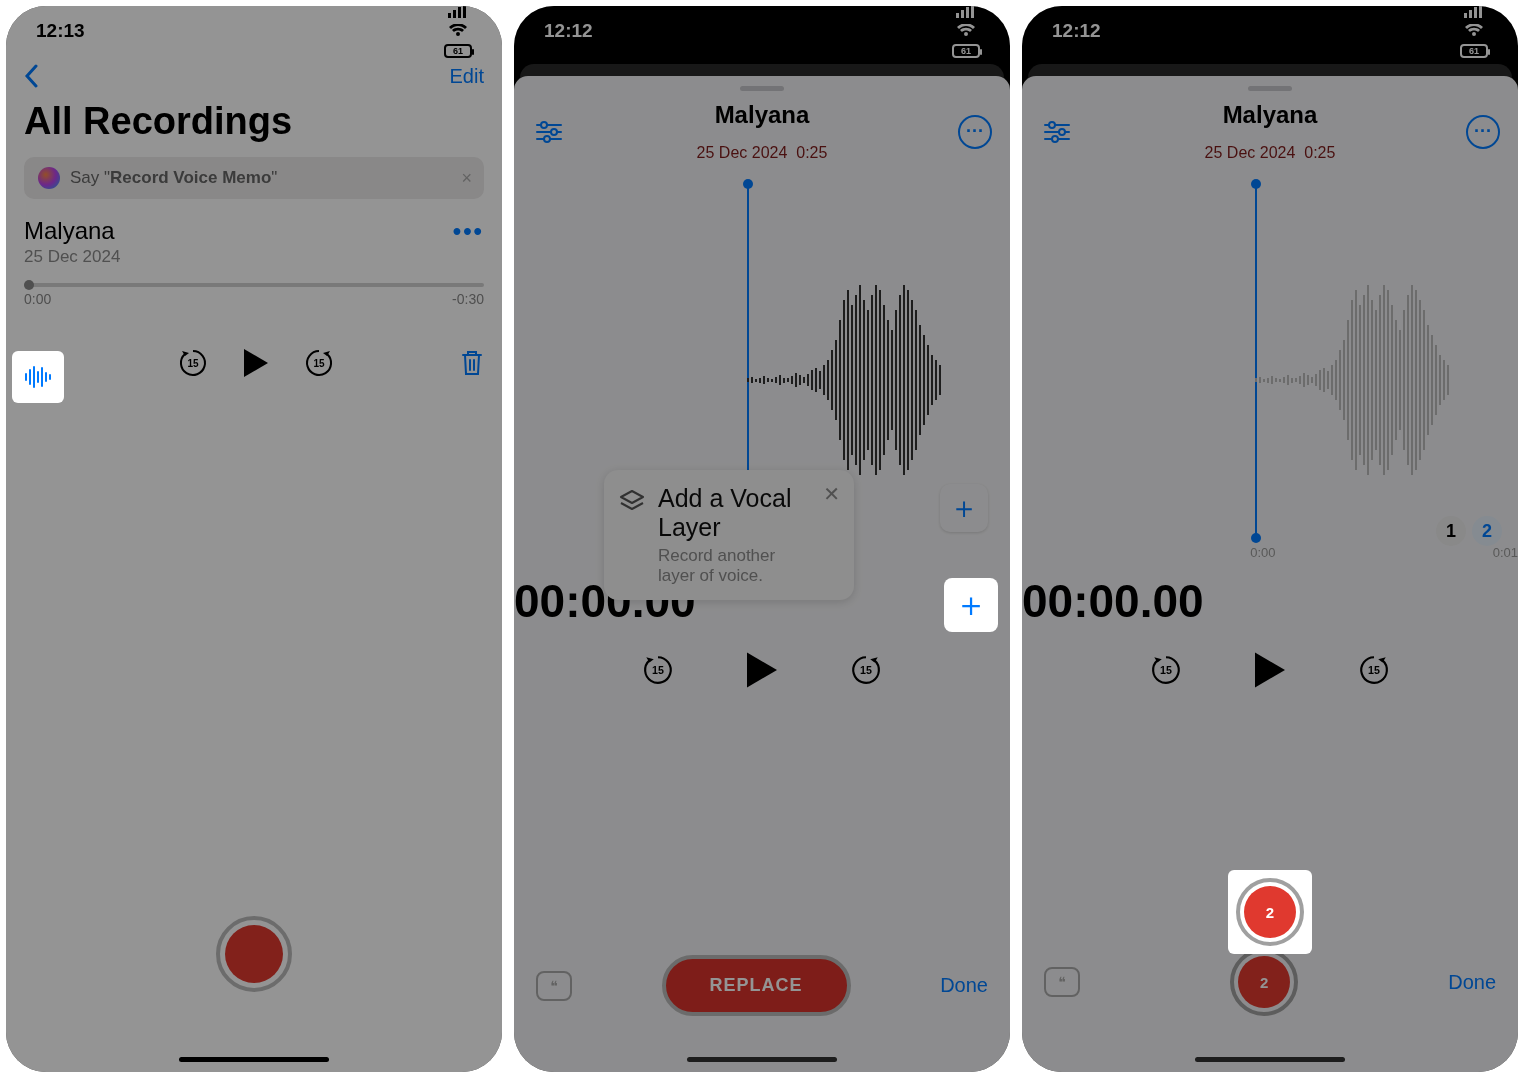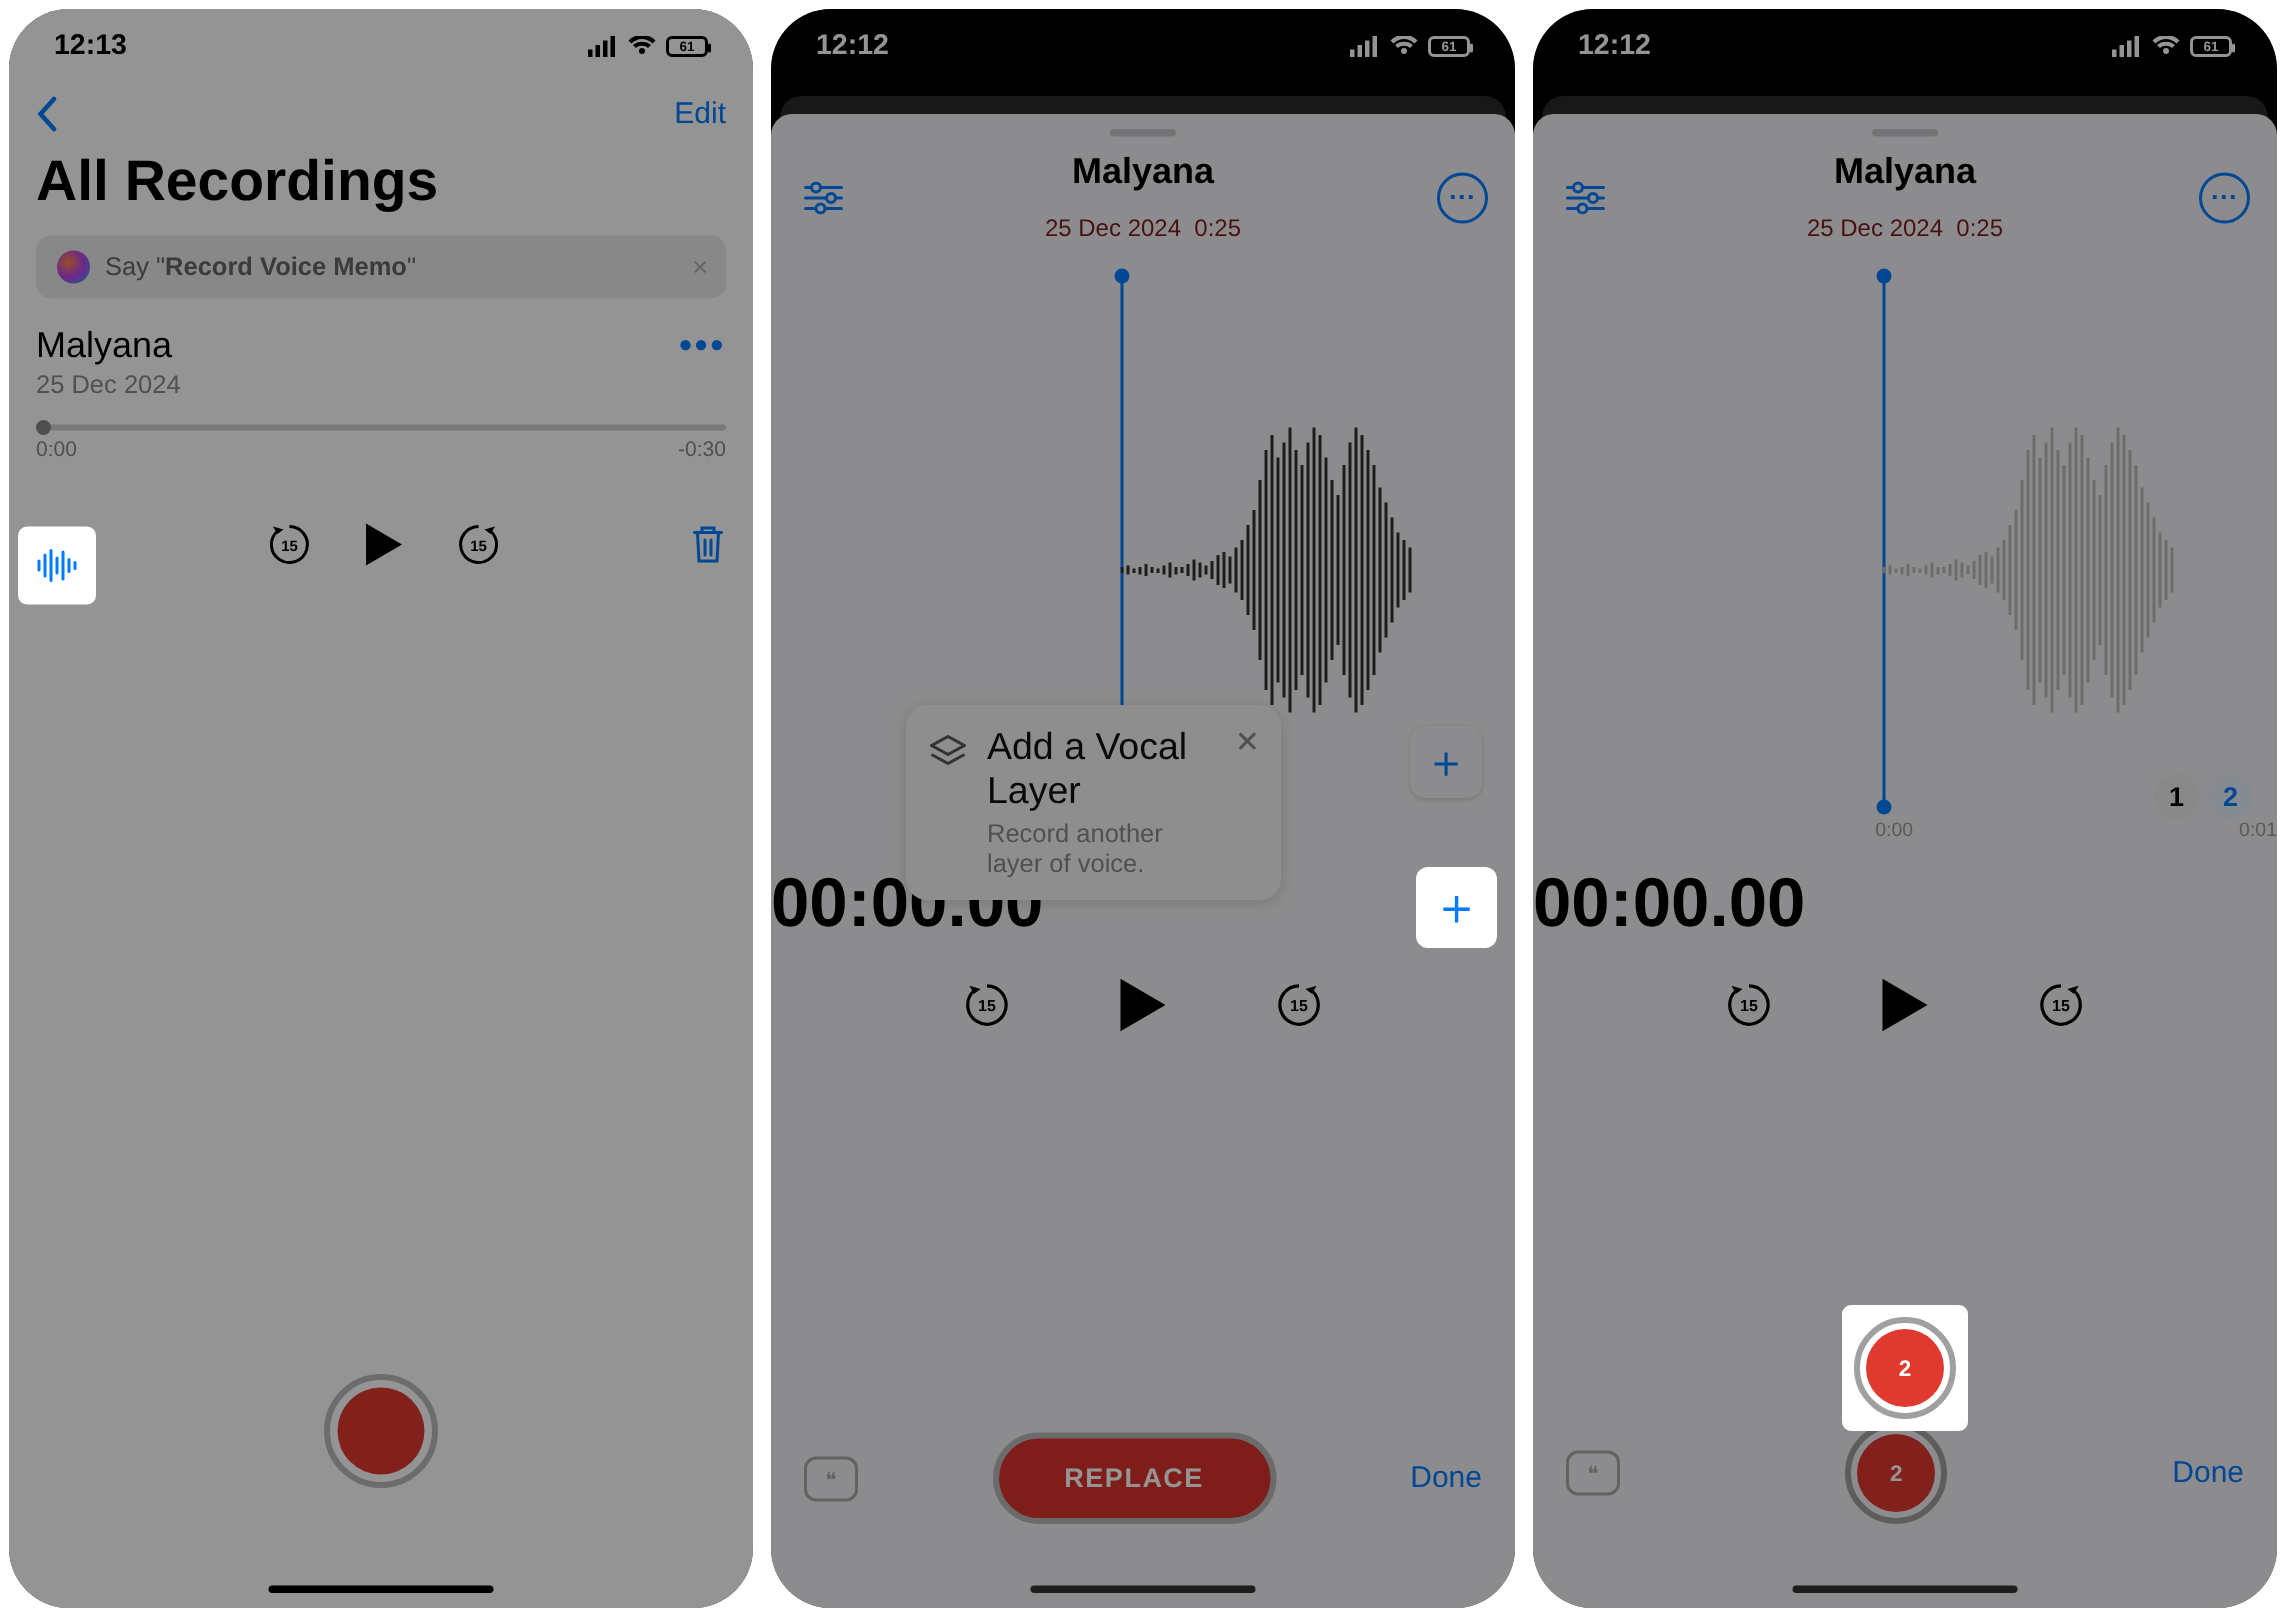--- a/index.html
+++ b/index.html
@@ -28,21 +28,21 @@
   }
   .status-bar {
     height: 50px;
     display: flex;
     justify-content: space-between;
     align-items: center;
     padding: 0 30px;
     font-weight: 600;
     font-size: 19px;
   }
-  .status-icons { display: flex; gap: 6px; align-items: center; }
+  .status-icons { display: flex; gap: 6px; align-items: center; flex-direction: column; }
   .bat { display:inline-flex; align-items:center; border:2px solid currentColor; border-radius:4px; width:28px; height:14px; position:relative; font-size:9px; justify-content:center; font-weight:bold;}
   .bat::after { content:""; position:absolute; right:-4px; top:3px; width:2px; height:6px; background:currentColor; border-radius:1px;}
   
   .screen1 { background:#fff; color:#000; height:100%; position:relative; }
   .nav1 { display:flex; justify-content:space-between; align-items:center; padding:8px 18px; color:#007aff; font-size:20px;}
   .chev-l { font-size:26px; font-weight:300; }
   .title-big { font-size:38px; font-weight:800; padding:4px 18px 14px; }
   .siri-pill {
     margin:0 18px; background:#eceaea; border-radius:10px; padding:10px 14px;
     display:flex; align-items:center; gap:10px; font-size:17px; color:#666; position:relative;

